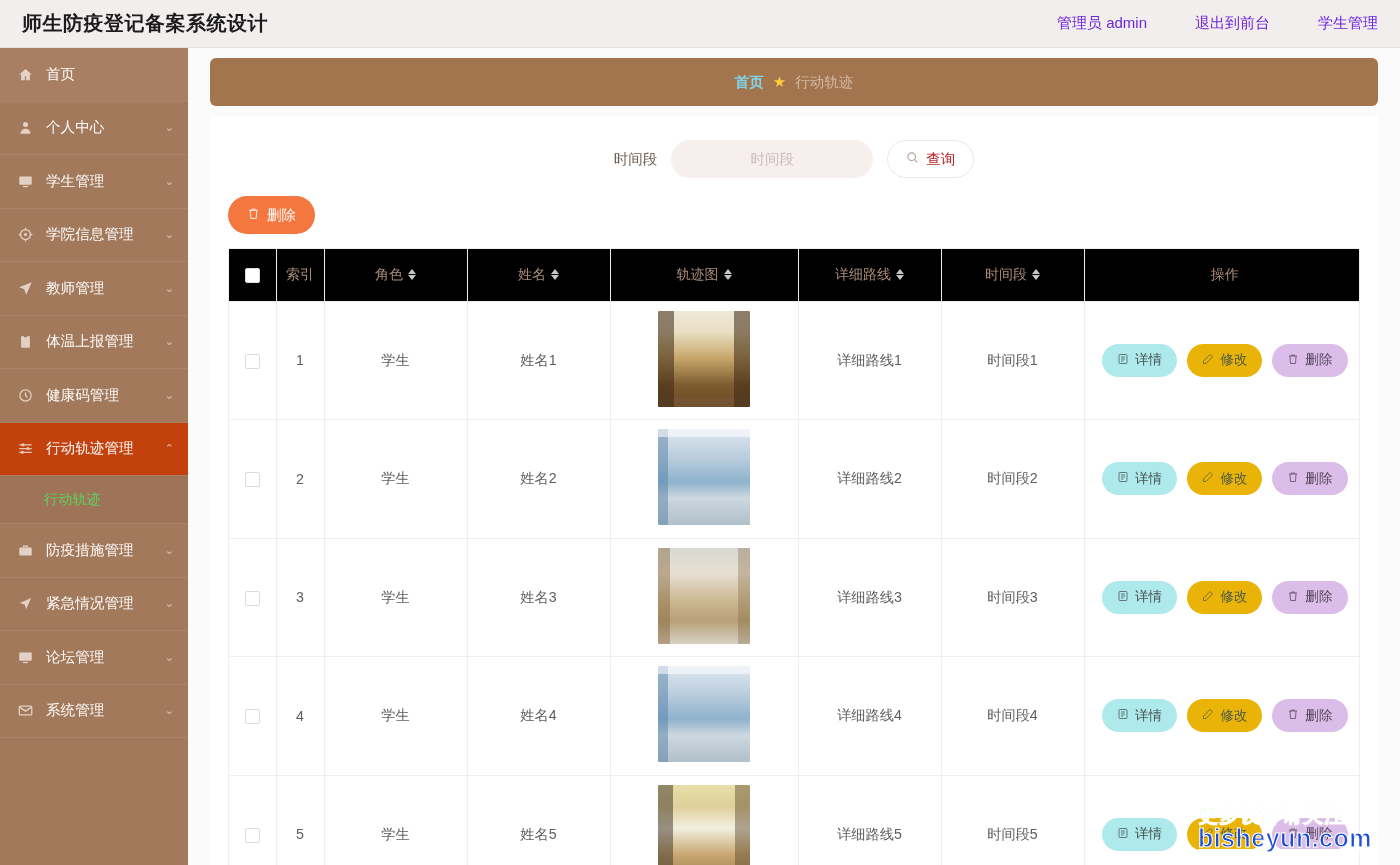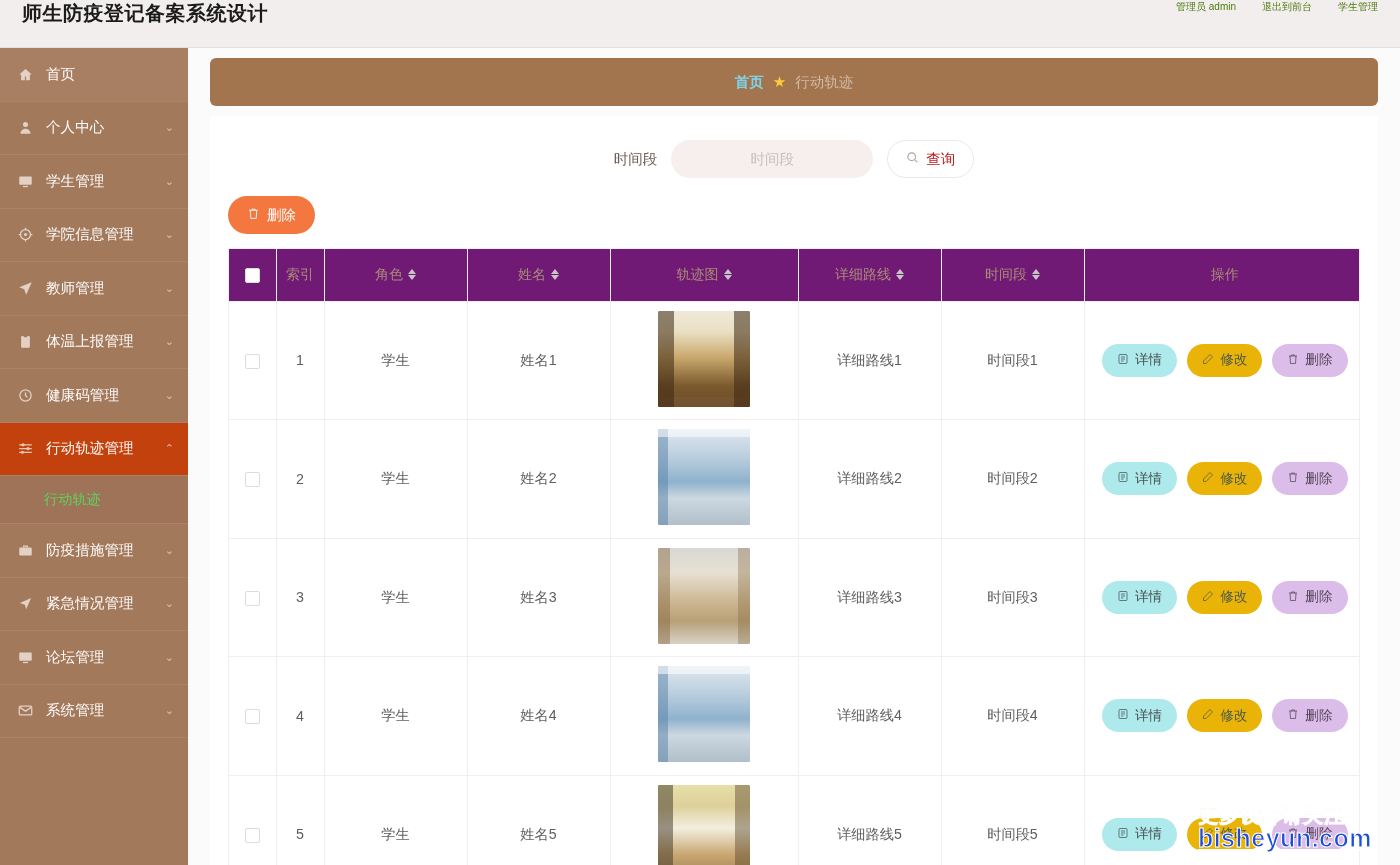--- a/index.html
+++ b/index.html
@@ -9,31 +9,31 @@
     font-family: "Liberation Sans", "DejaVu Sans", sans-serif;
     background: #ffffff;
     overflow: hidden;
   }
   #app { position: relative; width: 1400px; height: 865px; }
 
   
   .topbar {
     position: absolute; left: 0; top: 0; width: 1400px; height: 48px;
     background: #f3eeee;
-    display: flex; align-items: flex-start; justify-content: space-between;
+    display: flex; align-items: center; justify-content: space-between;
     padding: 0 22px 0 22px;
     border-bottom: 1px solid #e6dedd;
     z-index: 30;
   }
   .app-title {
     font-size: 20px; font-weight: bold; color: #1b1b1b; letter-spacing: .5px;
   }
   .topbar-right { display: flex; align-items: center; gap: 26px; }
   .topbar-link {
-    font-size: 10px; color: #4d7c0f; cursor: pointer; white-space: nowrap;
+    font-size: 15px; color: #6d28d9; cursor: pointer; white-space: nowrap; margin-left: 22px;
   }
 
   
   .sidebar {
     position: absolute; left: 0; top: 48px; width: 188px; height: 817px;
     background: #a3795c;
     overflow: hidden;
   }
   .menu-item {
     position: relative;
@@ -139,21 +139,21 @@
 
   
   .table-wrap {
     margin: 0 18px;
     border: 1px solid #f0eeee;
     border-bottom: none;
     overflow: hidden;
   }
   table { width: 100%; border-collapse: collapse; table-layout: fixed; }
   thead th {
-    background: #701a75;
+    background: #000000;
     height: 52px;
     font-size: 14px; font-weight: normal;
     color: #a98c78;
     border-right: 1px solid #f0eeee;
     border-bottom: 1px solid #f0eeee;
     text-align: center;
     vertical-align: middle;
   }
   thead th:last-child { border-right: none; }
   .th-inner { display: inline-flex; align-items: center; gap: 5px; justify-content: center; }

